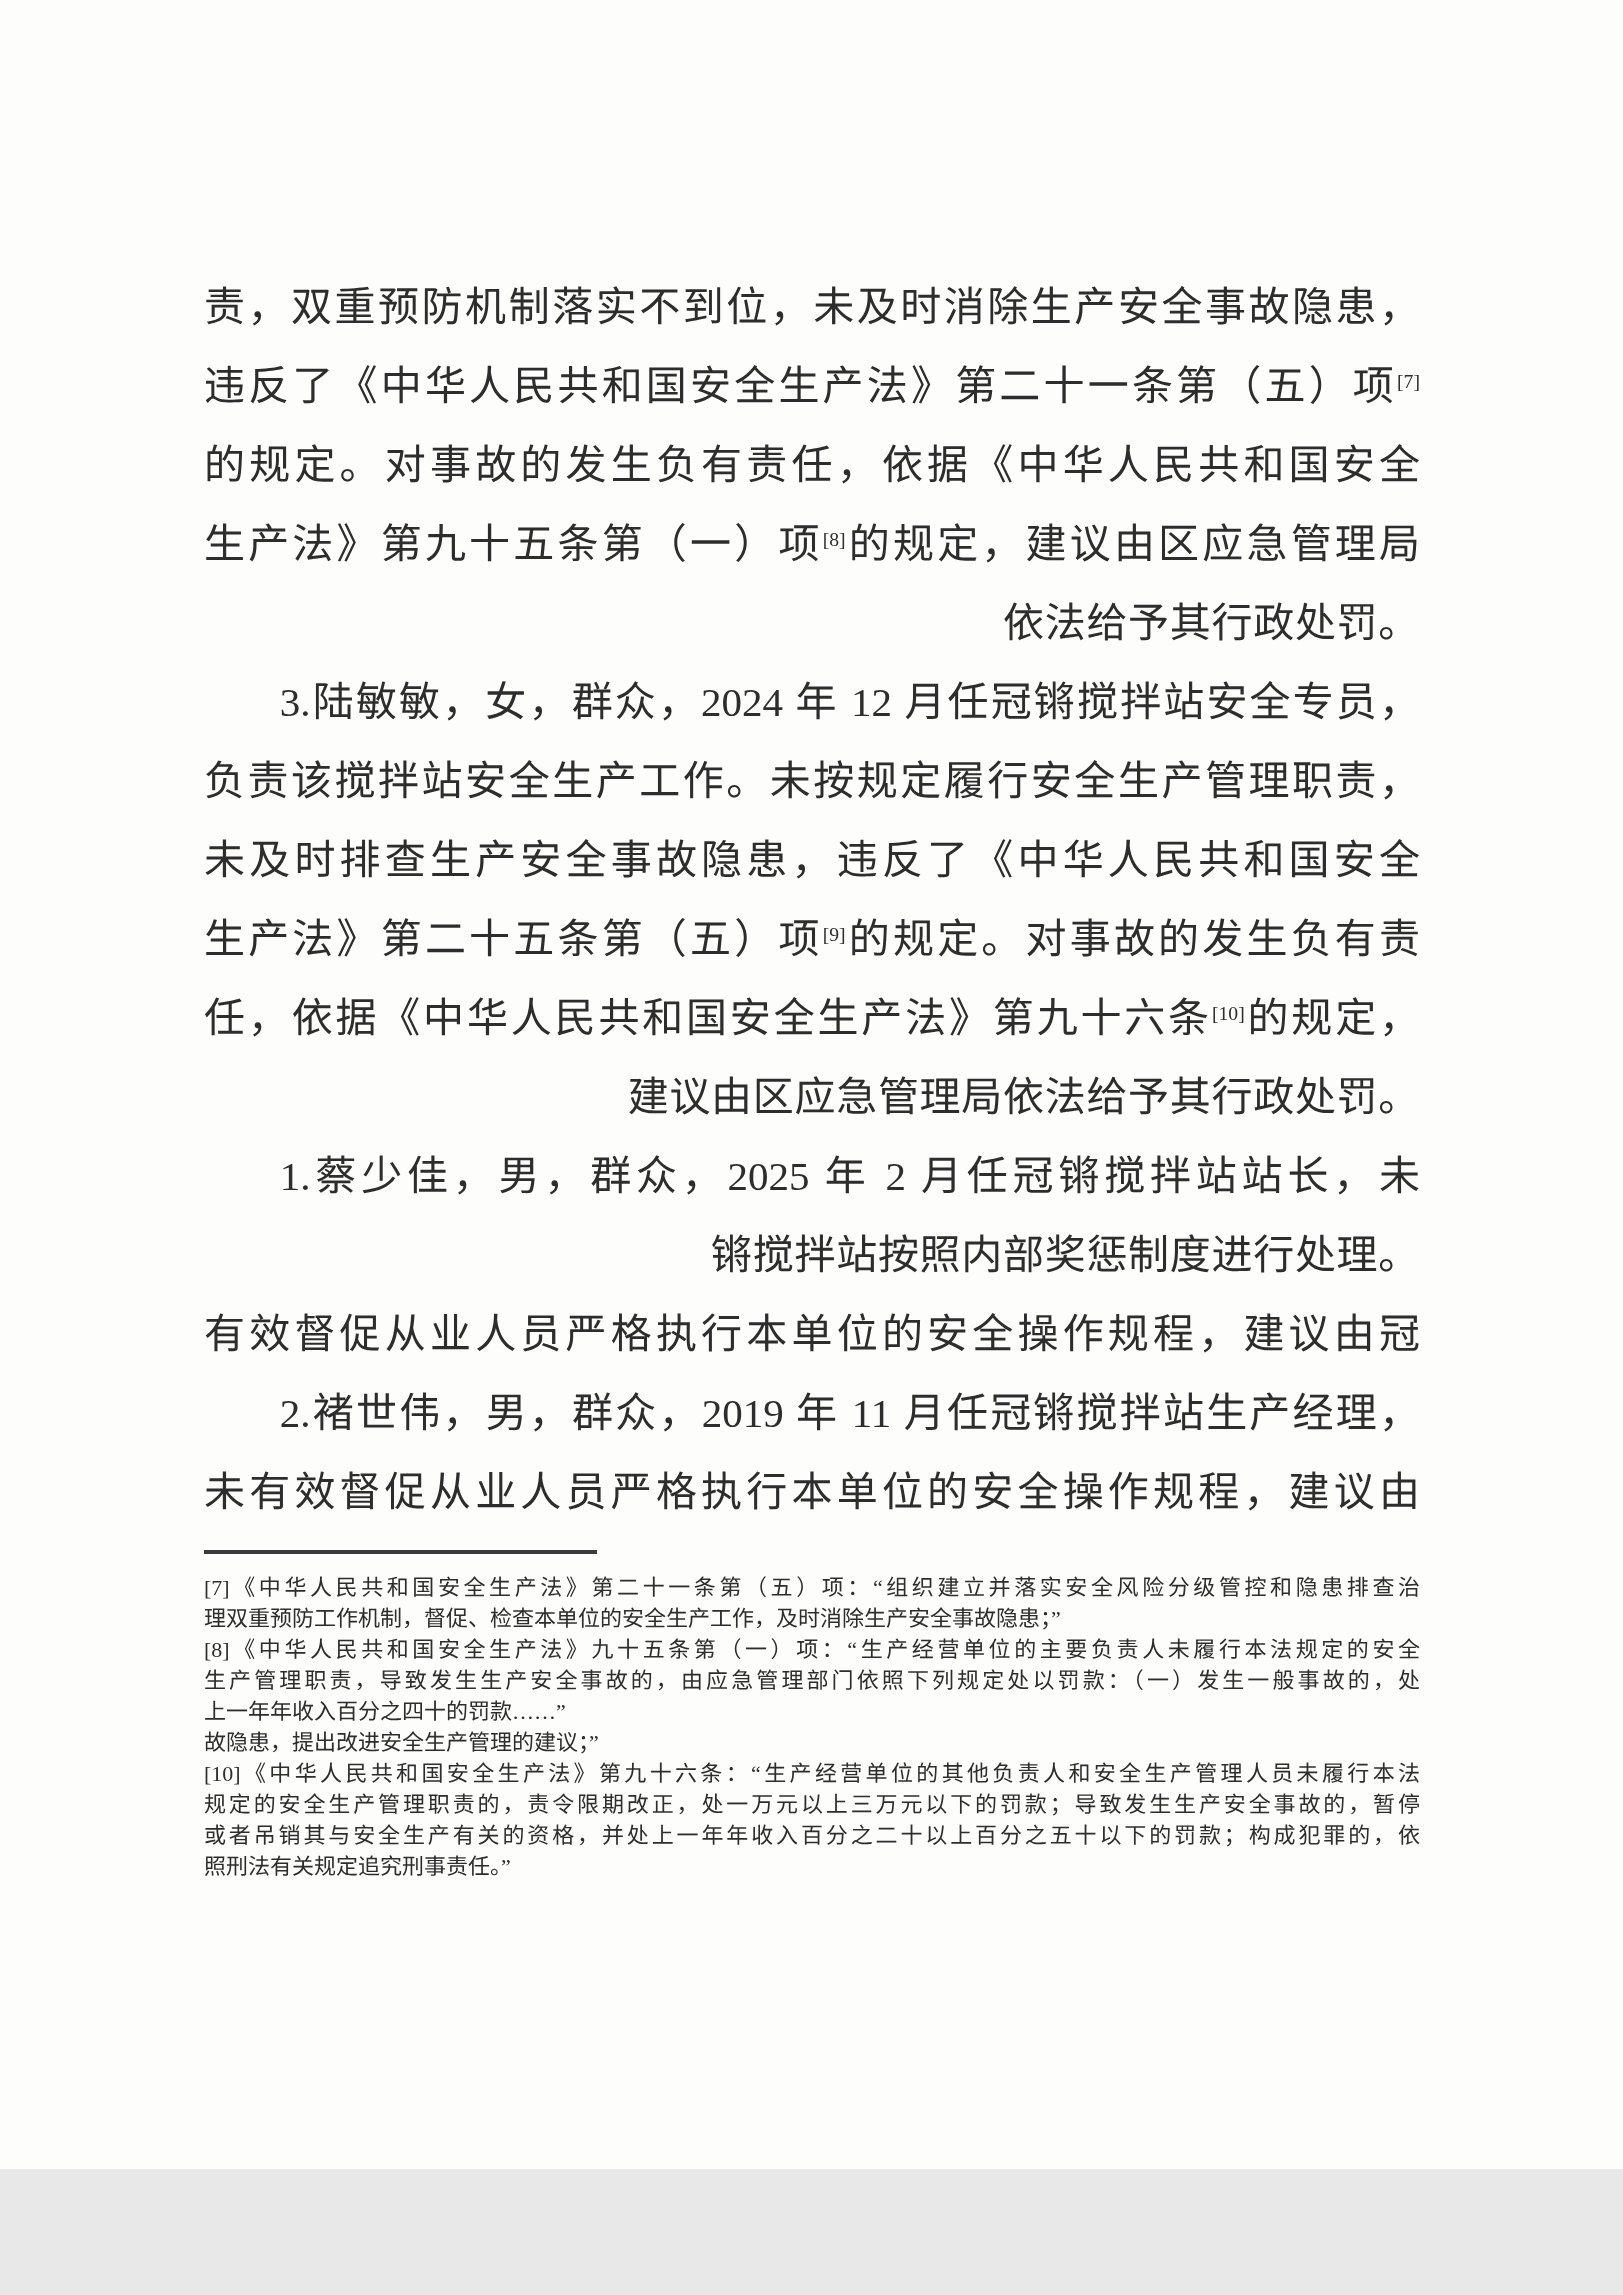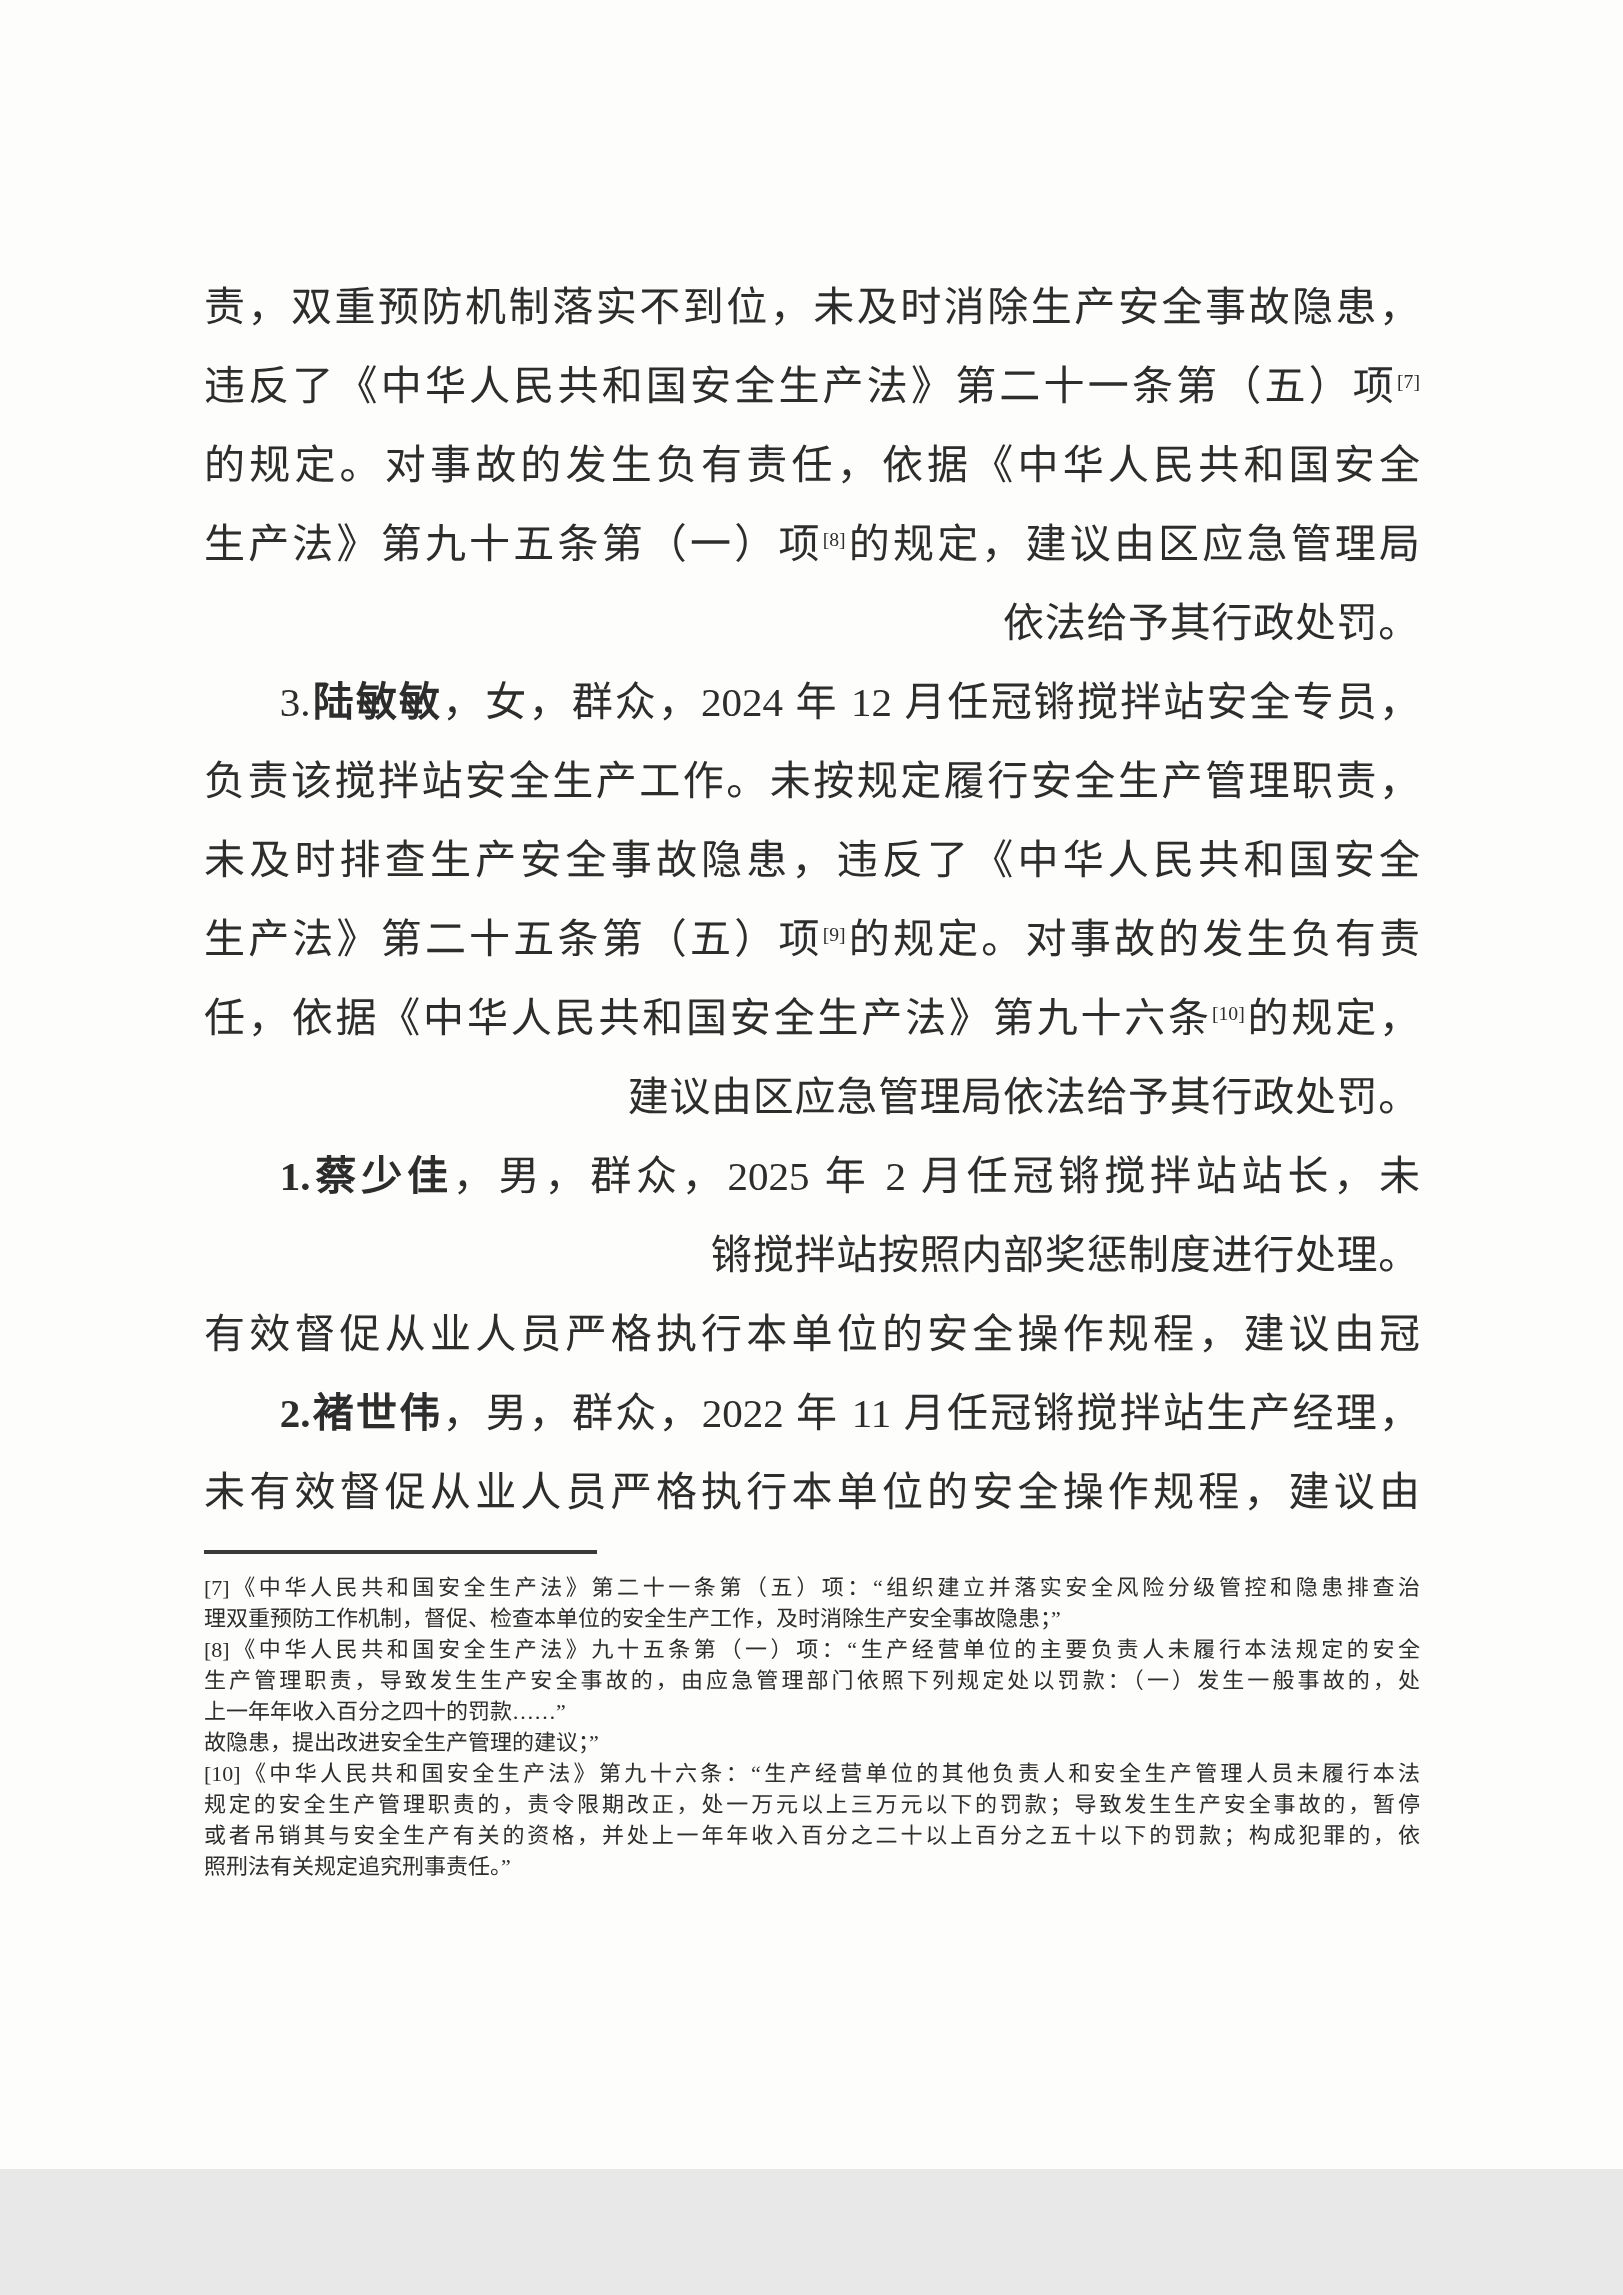--- a/index.html
+++ b/index.html
@@ -34,21 +34,21 @@
     white-space: nowrap;
   }
   .body-line.justify {
     white-space: normal;
     text-align: justify;
     text-align-last: justify;
     text-justify: inter-character;
     letter-spacing: 0;
   }
   .body-line.indent { text-indent: 1.85em; }
-  .bold { font-weight: 700; }
+  .bold { font-weight: 400; }
   sup {
     font-size: 0.48em;
     line-height: 0;
     vertical-align: 11.8px;
     letter-spacing: 0;
   }
   .footnote-separator {
     margin-top: 18.3px;
     width: 393px;
     height: 3.3px;
@@ -83,21 +83,21 @@
         <div class="body-line"><span>依法给予其行政处罚。</span></div>
         <div class="body-line justify indent"><span>3.</span><span class="bold">陆敏敏</span><span>，女，群众，2024 年 12 月任冠锵搅拌站安全专员，</span></div>
         <div class="body-line justify"><span>负责该搅拌站安全生产工作。未按规定履行安全生产管理职责，</span></div>
         <div class="body-line justify"><span>未及时排查生产安全事故隐患，违反了《中华人民共和国安全</span></div>
         <div class="body-line justify"><span>生产法》第二十五条第（五）项</span><sup>[9]</sup><span>的规定。对事故的发生负有责</span></div>
         <div class="body-line justify"><span>任，依据《中华人民共和国安全生产法》第九十六条</span><sup>[10]</sup><span>的规定，</span></div>
         <div class="body-line"><span>建议由区应急管理局依法给予其行政处罚。</span></div>
         <div class="body-line justify indent"><span class="bold">1.</span><span class="bold">蔡少佳</span><span>，男，群众，2025 年 2 月任冠锵搅拌站站长，未</span></div>
         <div class="body-line"><span>锵搅拌站按照内部奖惩制度进行处理。</span></div>
         <div class="body-line justify"><span>有效督促从业人员严格执行本单位的安全操作规程，建议由冠</span></div>
-        <div class="body-line justify indent"><span class="bold">2.</span><span class="bold">褚世伟</span><span>，男，群众，2022 年 11 月任冠锵搅拌站生产经理，</span></div>
+        <div class="body-line justify indent"><span class="bold">2.</span><span class="bold">褚世伟</span><span>，男，群众，2019 年 11 月任冠锵搅拌站生产经理，</span></div>
         <div class="body-line justify"><span>未有效督促从业人员严格执行本单位的安全操作规程，建议由</span></div>
       </div>
     <div class="footnote-separator"></div>
     <div class="footnote-lines" id="footnote-lines">
         <div class="footnote-line justify"><span>[7]《中华人民共和国安全生产法》第二十一条第（五）项：“组织建立并落实安全风险分级管控和隐患排查治</span></div>
         <div class="footnote-line"><span>理双重预防工作机制，督促、检查本单位的安全生产工作，及时消除生产安全事故隐患；”</span></div>
         <div class="footnote-line justify"><span>[8]《中华人民共和国安全生产法》九十五条第（一）项：“生产经营单位的主要负责人未履行本法规定的安全</span></div>
         <div class="footnote-line justify"><span>生产管理职责，导致发生生产安全事故的，由应急管理部门依照下列规定处以罚款：（一）发生一般事故的，处</span></div>
         <div class="footnote-line"><span>上一年年收入百分之四十的罚款……”</span></div>
         <div class="footnote-line"><span>故隐患，提出改进安全生产管理的建议；”</span></div>

